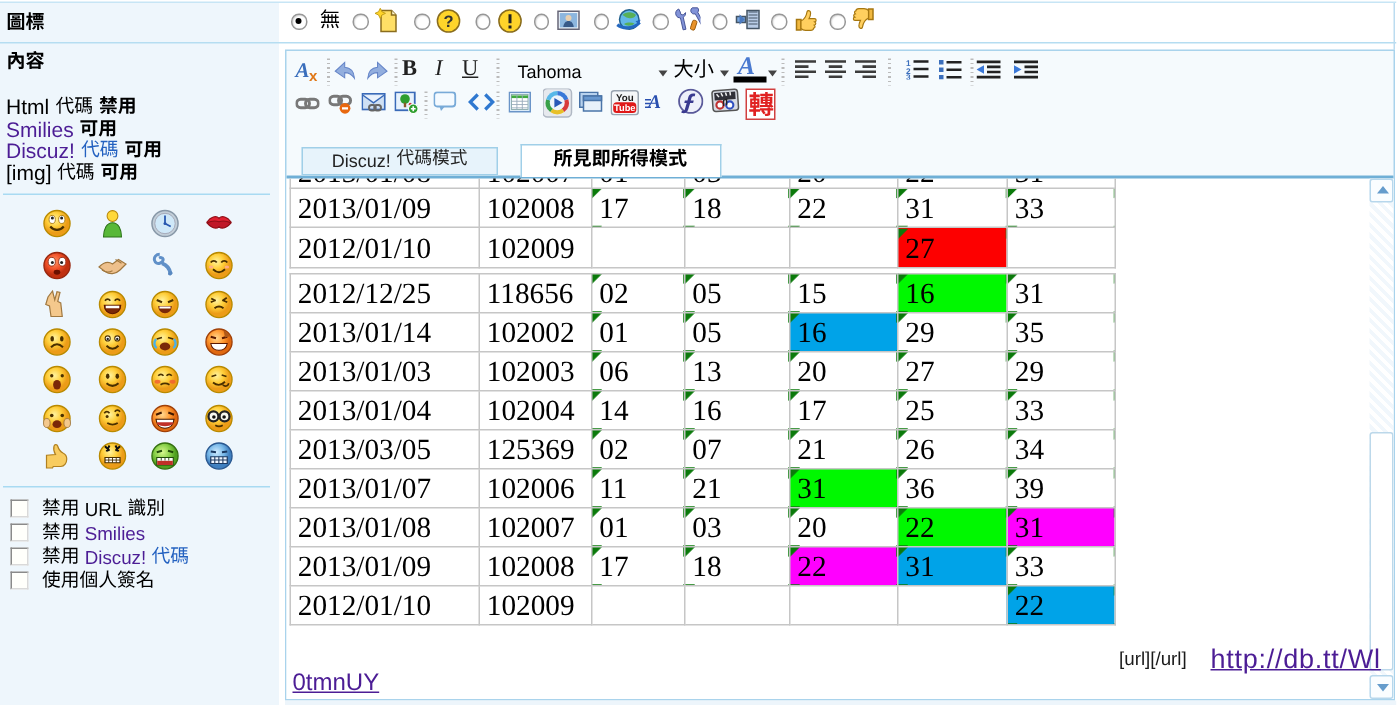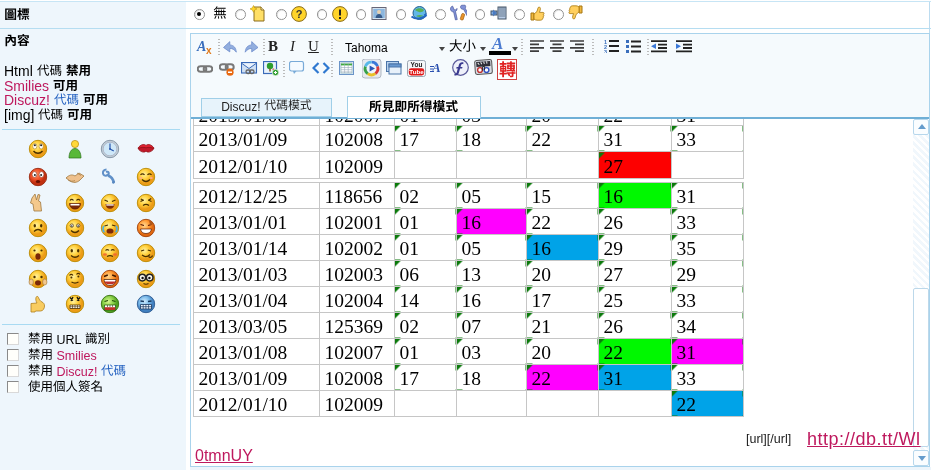--- a/index.html
+++ b/index.html
@@ -1,18 +1,18 @@
 <!DOCTYPE html>
 <html><head><meta charset="utf-8"><style>
 *{margin:0;padding:0;box-sizing:border-box}
 html,body{width:931px;height:470px;overflow:hidden}
 body{position:relative;font-family:"Liberation Sans",sans-serif;background:#fff;color:#000}
 .abs{position:absolute}
 .cjk{display:inline-block}
-a,.lnk{color:#be185d;text-decoration:none}
+a,.lnk{color:#4c1d95;text-decoration:none}
 .sidebar{position:absolute;left:0;top:2px;width:186px;height:468px;background:#eef6fc}
 .topline{position:absolute;left:0;top:1px;width:931px;height:1px;background:#c7e5f5}
 .hr1{position:absolute;left:0;top:28px;width:931px;height:1px;background:#b5ddf1}
 .sline{position:absolute;left:2px;width:178px;height:1px;background:#a8daf2}
 .radio{position:absolute;width:10.5px;height:10.5px;border-radius:50%;background:#fff;border:1px solid #979797;box-shadow:inset .5px .5px 1px #cfcfcf}
 .radio i{position:absolute;left:2.2px;top:2.2px;width:4px;height:4px;border-radius:50%;background:#000}
 .ebox{position:absolute;left:190px;top:33px;width:740px;height:434px;border:1px solid #a9d3ec;background:#f5fafd}
 .econtent{position:absolute;left:0;top:83px;width:738px;height:349px;background:#fff;border-top:2px solid #6fafd6;overflow:hidden}
 .tab1{position:absolute;left:10px;top:64px;width:131px;height:19px;background:#e7f3fb;border:1px solid #a0cfe8;text-align:center;font-size:12px;color:#222;line-height:17px;z-index:1}
 .tab2{position:absolute;left:155.5px;top:62px;width:134px;height:22px;background:#fff;border:1px solid #a0cfe8;border-bottom:none;text-align:center;z-index:3;line-height:21px}
@@ -704,29 +704,20 @@
           <tr>
             <td>2012/12/25</td>
             <td>118656</td>
             <td class="k">02</td>
             <td class="k">05</td>
             <td class="k">15</td>
             <td class="k g">16</td>
             <td class="k">31</td>
           </tr>
           <tr>
-            <td>2013/01/01</td>
-            <td>102001</td>
-            <td class="k">01</td>
-            <td class="k m">16</td>
-            <td class="k">22</td>
-            <td class="k">26</td>
-            <td class="k">33</td>
-          </tr>
-          <tr>
             <td>2013/01/14</td>
             <td>102002</td>
             <td class="k">01</td>
             <td class="k">05</td>
             <td class="k b">16</td>
             <td class="k">29</td>
             <td class="k">35</td>
           </tr>
           <tr>
             <td>2013/01/03</td>
@@ -747,20 +738,29 @@
             <td class="k">33</td>
           </tr>
           <tr>
             <td>2013/03/05</td>
             <td>125369</td>
             <td class="k">02</td>
             <td class="k">07</td>
             <td class="k">21</td>
             <td class="k">26</td>
             <td class="k">34</td>
+          </tr>
+          <tr>
+            <td>2013/01/07</td>
+            <td>102006</td>
+            <td class="k">11</td>
+            <td class="k">21</td>
+            <td class="k g">31</td>
+            <td class="k">36</td>
+            <td class="k">39</td>
           </tr>
           <tr>
             <td>2013/01/08</td>
             <td>102007</td>
             <td class="k">01</td>
             <td class="k">03</td>
             <td class="k">20</td>
             <td class="k g">22</td>
             <td class="k m">31</td>
           </tr>

